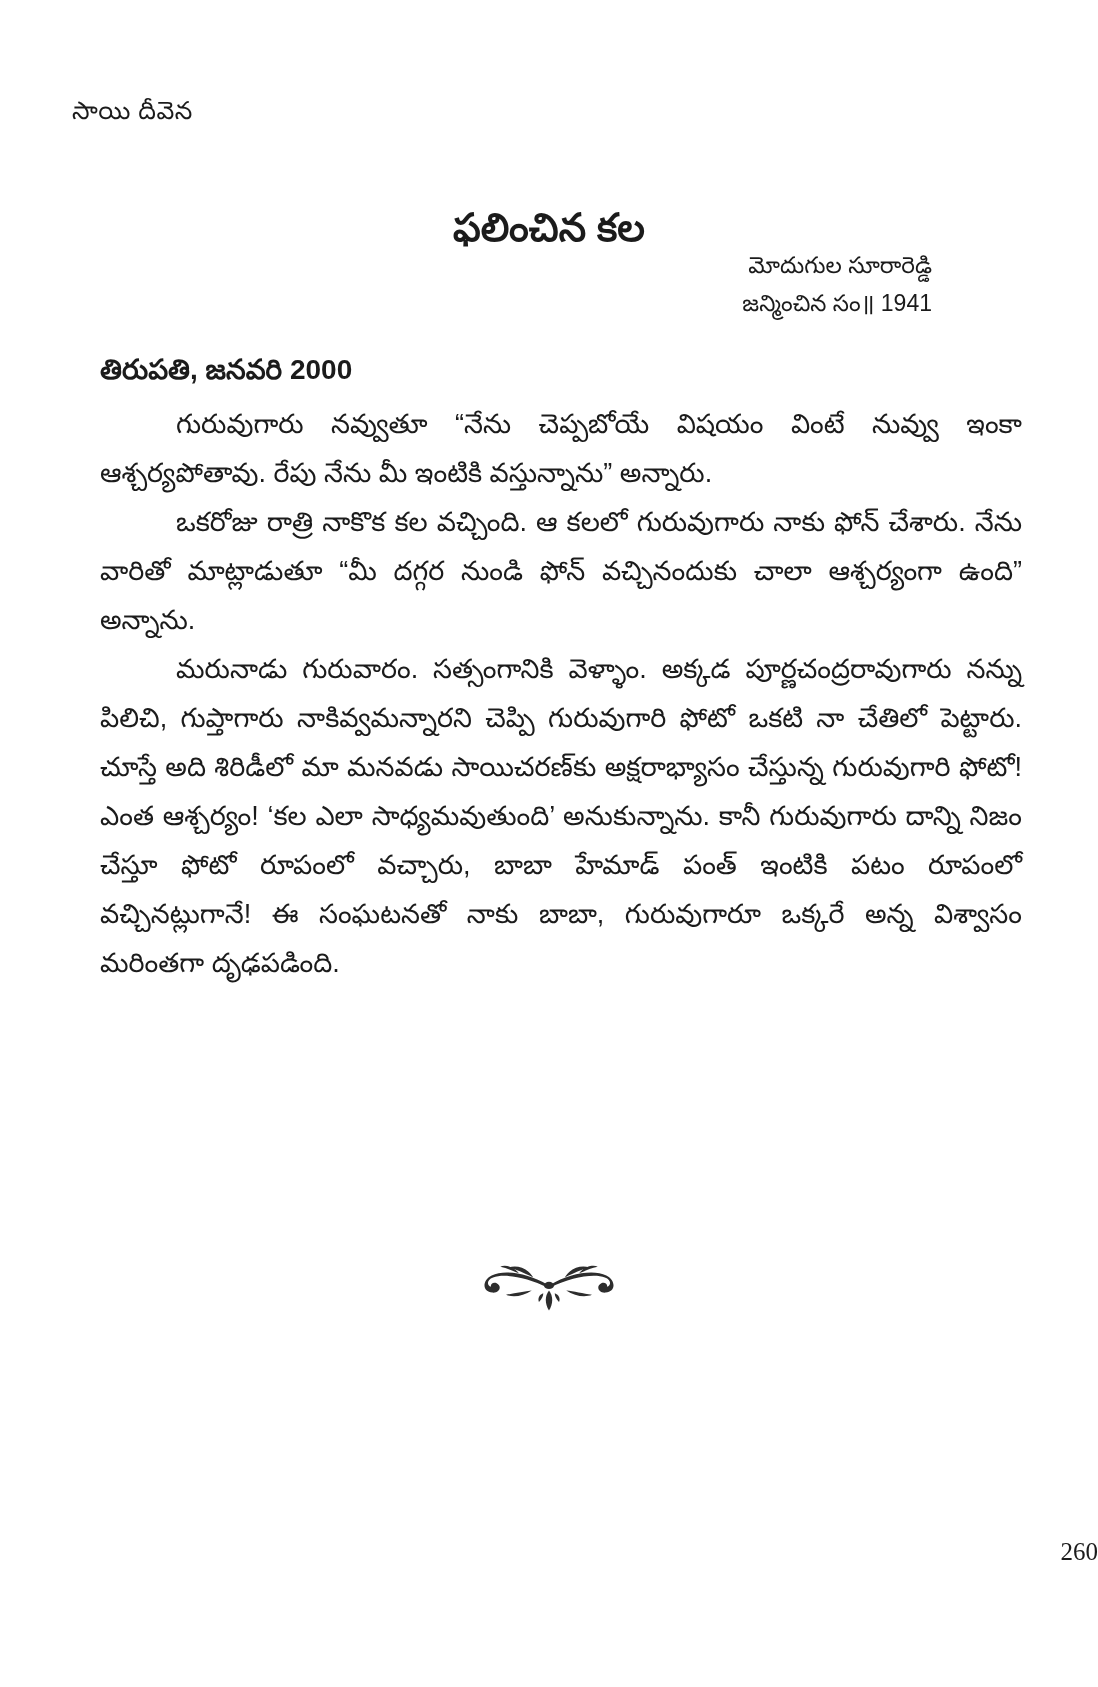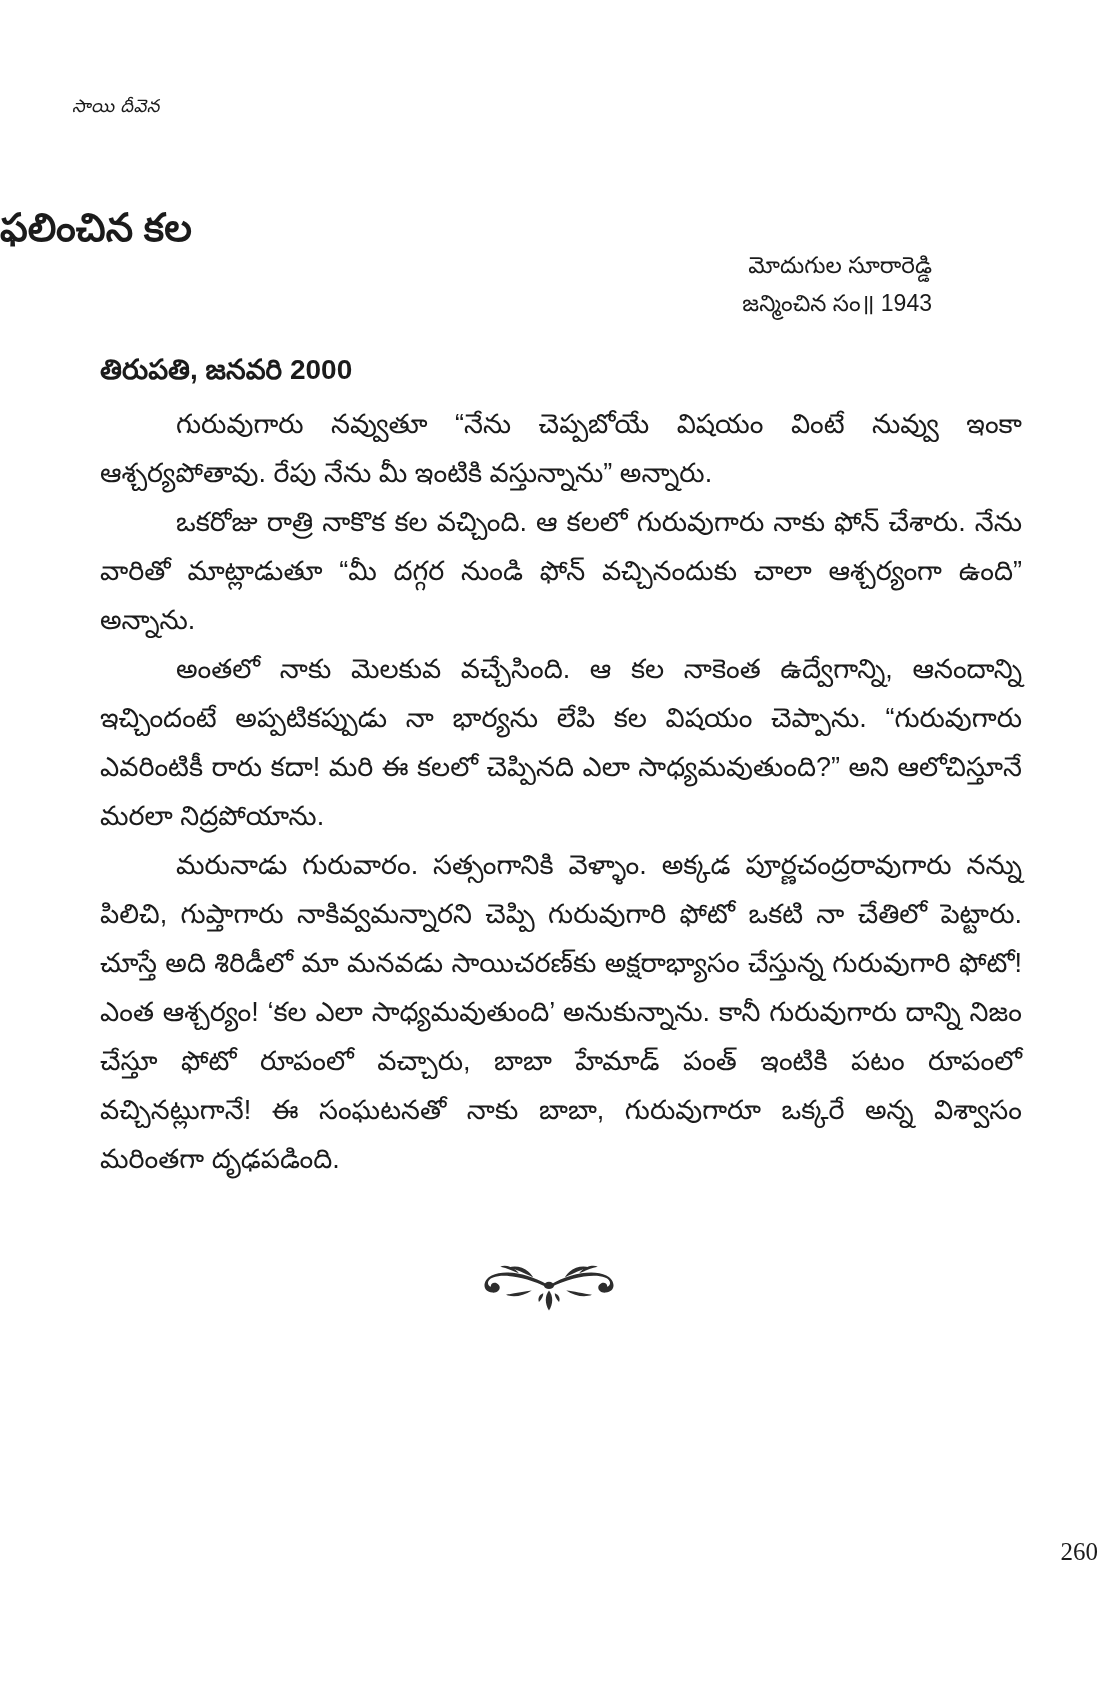--- a/index.html
+++ b/index.html
@@ -14,30 +14,29 @@
     margin: 0 auto;
     background: #ffffff;
     color: #1b1b1b;
     font-family: "Liberation Sans", sans-serif;
     overflow: hidden;
   }
   .running-header {
     position: absolute;
     left: 72px;
     top: 96px;
-    font-size: 18px;
-    font-style: italic;
+    font-size: 25px;
     letter-spacing: 0.5px;
   }
   .chapter-title {
     position: absolute;
     left: 0;
     right: 0;
     top: 180px;
-    text-align: left;
+    text-align: center;
     font-size: 39px;
     font-weight: bold;
   }
   .author-block {
     position: absolute;
     right: 166px;
     top: 246px;
     text-align: right;
     font-size: 23px;
     line-height: 38px;
@@ -85,29 +84,28 @@
 <body>
 
 <div class="page">
 
   <div class="running-header">సాయి దీవెన</div>
 
   <h1 class="chapter-title">ఫలించిన కల</h1>
 
   <div class="author-block">
     <div class="author-name">మోదుగుల సూరారెడ్డి</div>
-    <div>జన్మించిన సం॥ 1943</div>
+    <div>జన్మించిన సం॥ 1941</div>
   </div>
 
   <div class="dateline">తిరుపతి, జనవరి 2000</div>
 
   <div class="body-text">
     <p>గురువుగారు నవ్వుతూ “నేను చెప్పబోయే విషయం వింటే నువ్వు ఇంకా ఆశ్చర్యపోతావు. రేపు నేను మీ ఇంటికి వస్తున్నాను” అన్నారు.</p>
     <p>ఒకరోజు రాత్రి నాకొక కల వచ్చింది. ఆ కలలో గురువుగారు నాకు ఫోన్ చేశారు. నేను వారితో మాట్లాడుతూ “మీ దగ్గర నుండి ఫోన్ వచ్చినందుకు చాలా ఆశ్చర్యంగా ఉంది” అన్నాను.</p>
-    <p>అంతలో నాకు మెలకువ వచ్చేసింది. ఆ కల నాకెంత ఉద్వేగాన్ని, ఆనందాన్ని ఇచ్చిందంటే అప్పటికప్పుడు నా భార్యను లేపి కల విషయం చెప్పాను. “గురువుగారు ఎవరింటికీ రారు కదా! మరి ఈ కలలో చెప్పినది ఎలా సాధ్యమవుతుంది?” అని ఆలోచిస్తూనే మరలా నిద్రపోయాను.</p>
     <p>మరునాడు గురువారం. సత్సంగానికి వెళ్ళాం. అక్కడ పూర్ణచంద్రరావుగారు నన్ను పిలిచి, గుప్తాగారు నాకివ్వమన్నారని చెప్పి గురువుగారి ఫోటో ఒకటి నా చేతిలో పెట్టారు. చూస్తే అది శిరిడీలో మా మనవడు సాయిచరణ్‌కు అక్షరాభ్యాసం చేస్తున్న గురువుగారి ఫోటో! ఎంత ఆశ్చర్యం! ‘కల ఎలా సాధ్యమవుతుంది’ అనుకున్నాను. కానీ గురువుగారు దాన్ని నిజం చేస్తూ ఫోటో రూపంలో వచ్చారు, బాబా హేమాడ్ పంత్ ఇంటికి పటం రూపంలో వచ్చినట్లుగానే! ఈ సంఘటనతో నాకు బాబా, గురువుగారూ ఒక్కరే అన్న విశ్వాసం మరింతగా దృఢపడింది.</p>
   </div>
 
   <div class="ornament-wrap">
     <svg width="172" height="62" viewBox="0 0 240 84" aria-hidden="true">
       <defs>
         <g id="halfFlourish">
           <path d="M118 36 C92 20 58 14 40 23 C26 30 27 46 41 47 C51 48 55 38 47 34 C42 32 38 35 39 39 C33 37 33 29 42 26 C58 20 90 26 118 40 Z" fill="#2d2d2d"></path>
           <path d="M98 26 C90 12 74 8 64 12 C76 15 88 21 98 26 Z" fill="#2d2d2d"></path>
           <path d="M78 20 C70 10 58 8 52 11 C62 13 70 17 78 20 Z" fill="#2d2d2d"></path>

